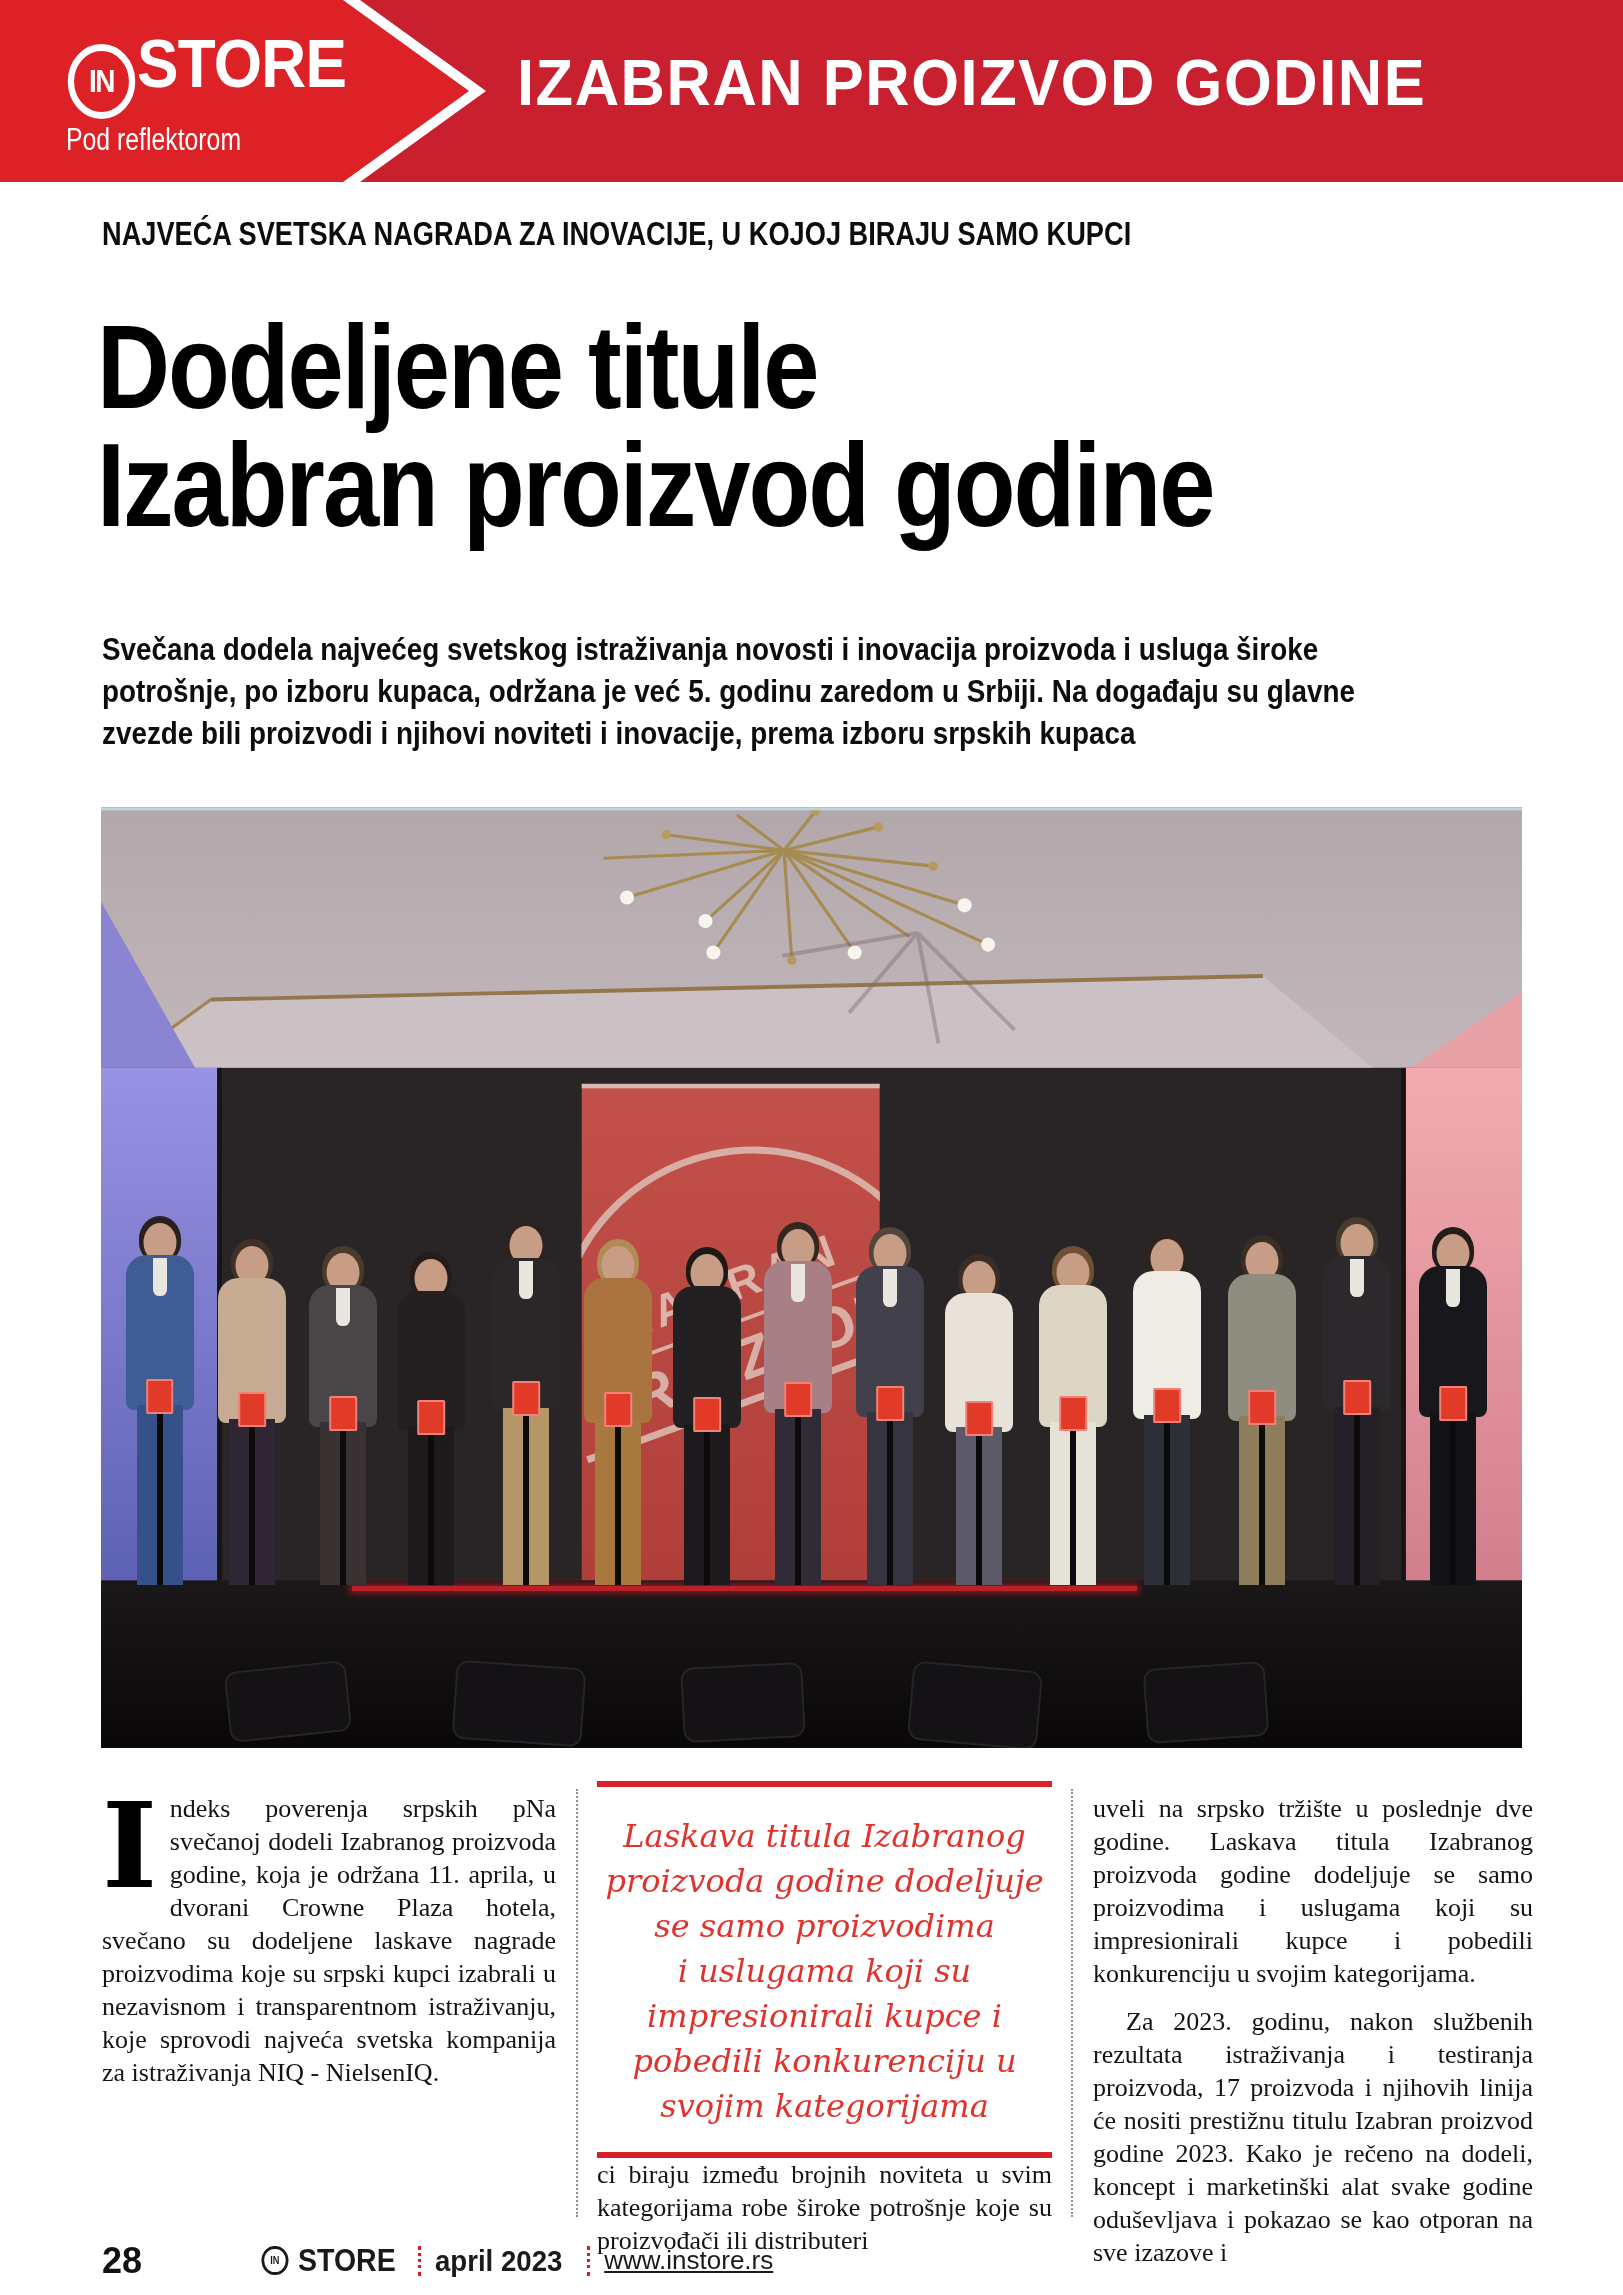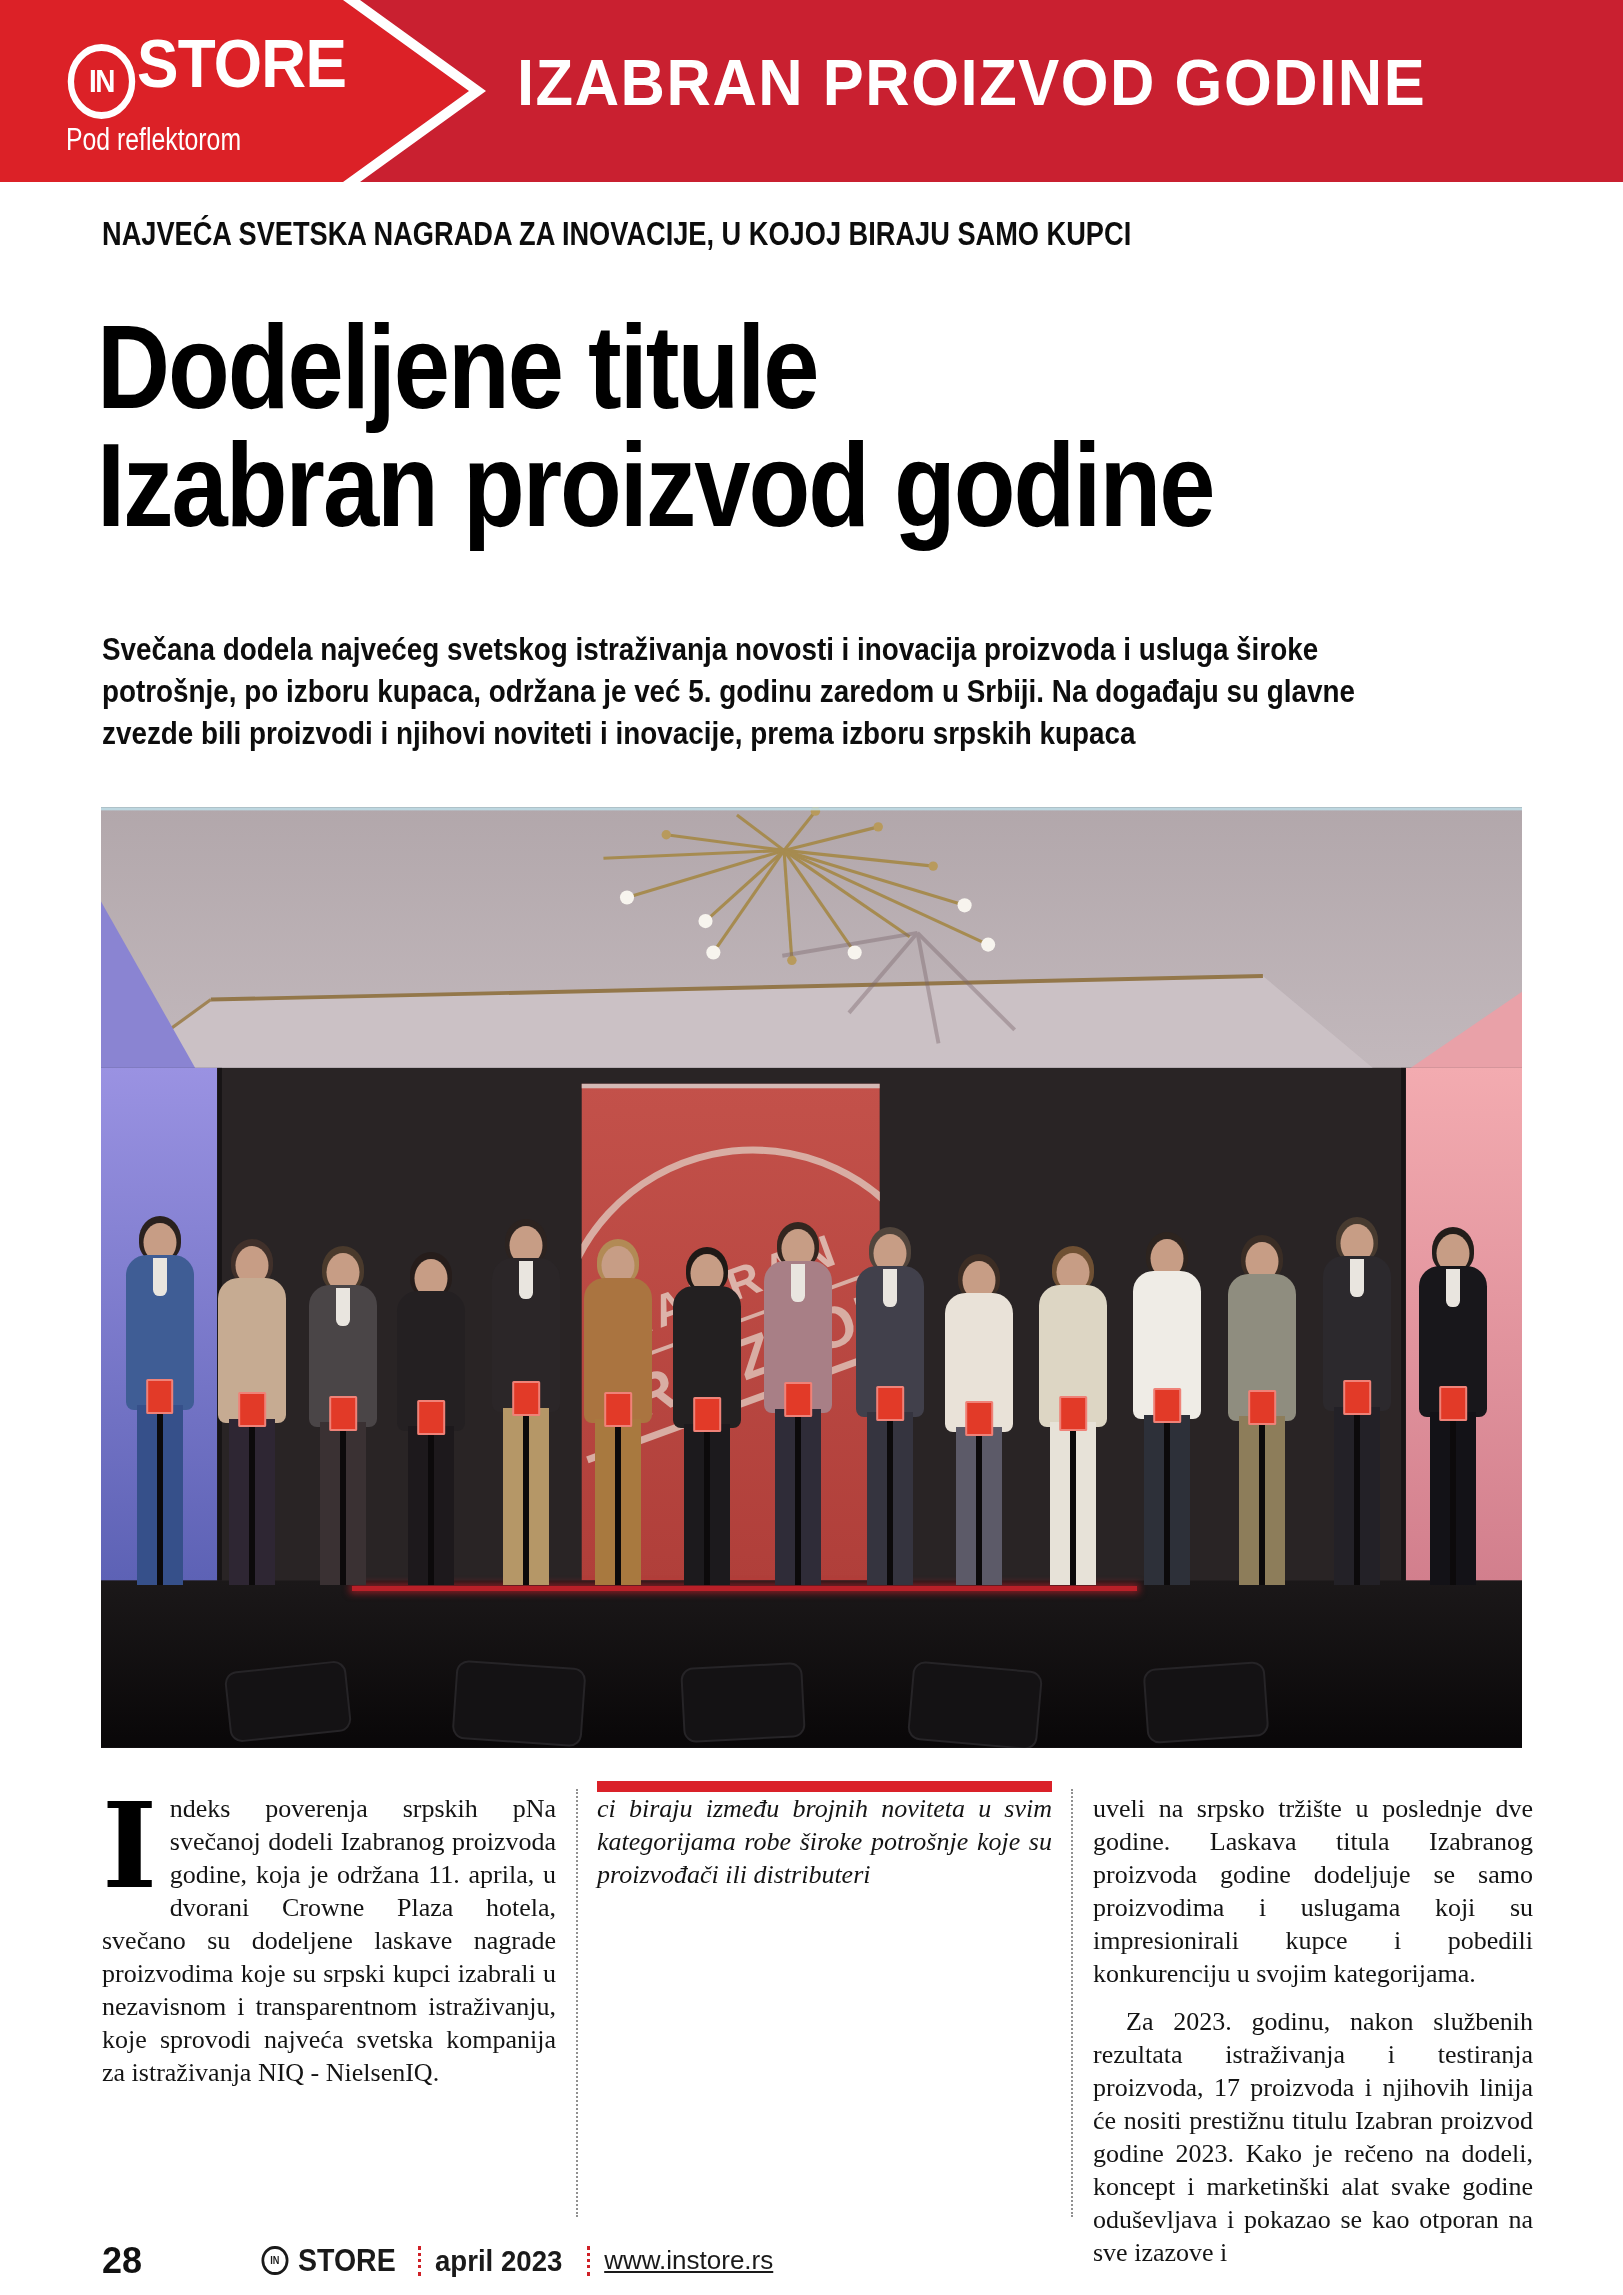--- a/index.html
+++ b/index.html
@@ -55,21 +55,21 @@
       text-align:justify;}
   .col p{margin:0;}
   .col .indent{text-indent:33px;margin-top:15px;}
   .dropcap{float:left;font-family:"DejaVu Serif",serif;font-weight:bold;font-size:118px;line-height:96px;
       padding:6.3px 12.6px 0 0;color:#000;}
   .divider{position:absolute;width:0;border-left:2.4px dotted #909090;}
   .quotebox{font-family:"DejaVu Serif",serif;}
   .rule{height:5.5px;background:#da2129;}
   .quote{margin:27px 0 23.6px 0;text-align:center;font-style:italic;color:#e0332d;
       font-size:32px;line-height:45px;white-space:pre-line;font-family:"DejaVu Serif",serif;}
-  .after-quote{margin-top:27px;font-style:italic;}
+  .after-quote{margin-top:27px;}
 
   
   .footer{position:absolute;left:102px;top:2237px;width:1419px;height:47px;display:flex;align-items:center;}
   .page-num{font-size:36px;font-weight:bold;color:#111;}
   .foot-brand{display:flex;align-items:center;margin-left:118px;}
   .foot-circle{width:23.6px;height:23.6px;border:3.9px solid #1a1a1a;border-radius:50%;display:flex;
       align-items:center;justify-content:center;font-size:10.2px;font-weight:bold;color:#1a1a1a;
       transform:scaleX(.9);margin-right:7.9px;}
   .foot-store{font-size:31px;font-weight:bold;color:#1a1a1a;transform:scaleX(.92);transform-origin:0 50%;}
   .foot-sep{width:0;height:30px;border-left:3.1px dotted #cf2027;margin:0 14px;}
@@ -323,20 +323,27 @@
   <div class="col" style="left:102px;top:1792px;width:454px;">
     <p>
       <span class="dropcap">I</span><span>ndeks poverenja srpskih pNa svečanoj dodeli Izabranog proizvoda godine, koja je održana 11. aprila, u dvorani Crowne Plaza hotela, svečano su dodeljene laskave nagrade proizvodima koje su srpski kupci izabrali u nezavisnom i transparentnom istraživanju, koje sprovodi najveća svetska kompanija za istraživanja NIQ - NielsenIQ.</span>
     </p>
   </div>
 
   <div class="divider" style="left:576px;top:1789px;height:428px;"></div>
 
   <div class="col quotebox" style="left:597px;top:1781px;width:455px;">
     <div class="rule"></div>
+    <div class="quote">Laskava titula Izabranog
+proizvoda godine dodeljuje
+se samo proizvodima
+i uslugama koji su
+impresionirali kupce i
+pobedili konkurenciju u
+svojim kategorijama</div>
     <div class="rule"></div>
     <p class="after-quote" style="font-family:'Liberation Serif',serif;">ci biraju između brojnih noviteta u svim kategorijama robe široke potrošnje koje su proizvođači ili distributeri</p>
   </div>
 
   <div class="divider" style="left:1071px;top:1789px;height:428px;"></div>
 
   <div class="col" style="left:1093px;top:1792px;width:440px;">
     <p>uveli na srpsko tržište u poslednje dve godine. Laskava titula Izabranog proizvoda godine dodeljuje se samo proizvodima i uslugama koji su impresionirali kupce i pobedili konkurenciju u svojim kategorijama.</p>
     <p class="indent">Za 2023. godinu, nakon službenih rezultata istraživanja i testiranja proizvoda, 17 proizvoda i njihovih linija će nositi prestižnu titulu Izabran proizvod godine 2023. Kako je rečeno na dodeli, koncept i marketinški alat svake godine oduševljava i pokazao se kao otporan na sve izazove i</p>
   </div>

